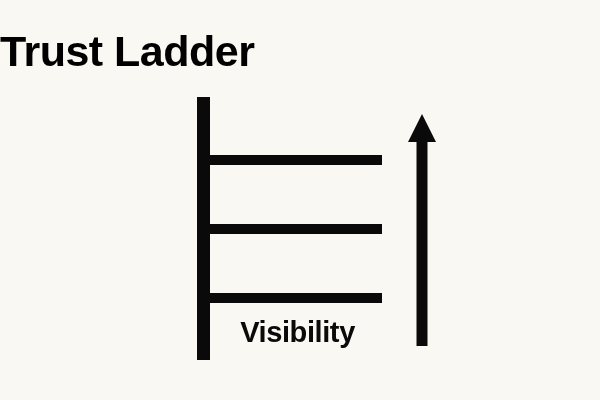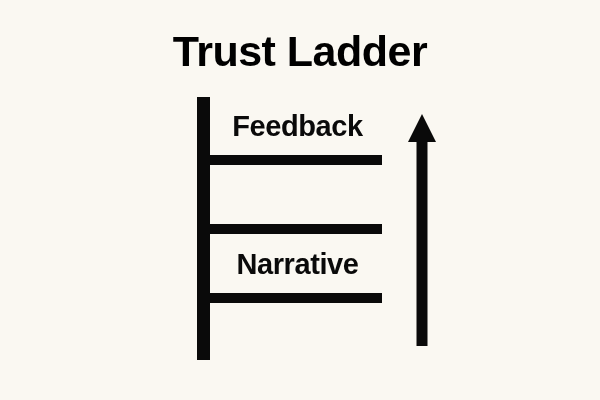--- a/index.html
+++ b/index.html
@@ -19,21 +19,21 @@
     width: 600px;
     height: 400px;
     background: #faf8f2;
   }
   
   #title {
     position: absolute;
     left: 0;
     top: 28px;
     width: 600px;
-    text-align: center;
+    text-align: left;
     font-size: 43px;
     font-weight: 700;
     letter-spacing: -0.5px;
     color: #000000;
     line-height: 1.08;
     white-space: nowrap;
   }
   
   #ladder {
     position: absolute;
@@ -85,25 +85,24 @@
     <div class="rail" style="left:197px; top:97px; width:13px; height:263px;"></div>
 
     <div class="rung" style="left:197px; top:155px; width:185px; height:10px;"></div>
 
     <div class="rung" style="left:197px; top:224px; width:185px; height:10px;"></div>
 
     <div class="rung" style="left:197px; top:293px; width:185px; height:10px;"></div>
 
   </div>
 
-  <div class="step-label" style="left:210px; top:112px; width:175px;">Feedback</div>
 
 
-  <div class="step-label" style="left:210px; top:250px; width:175px;">Narrative</div>
 
+  <div class="step-label" style="left:210px; top:318px; width:175px;">Visibility</div>
 
   <div id="arrow-wrap">
     <svg width="32" height="236" viewBox="0 0 32 236" xmlns="http://www.w3.org/2000/svg">
       <polygon points="16,2 30,30 21.5,30 21.5,234 10.5,234 10.5,30 2,30" fill="#0a0a0a"></polygon>
     </svg>
   </div>
 
 </div>
 
 </body></html>

